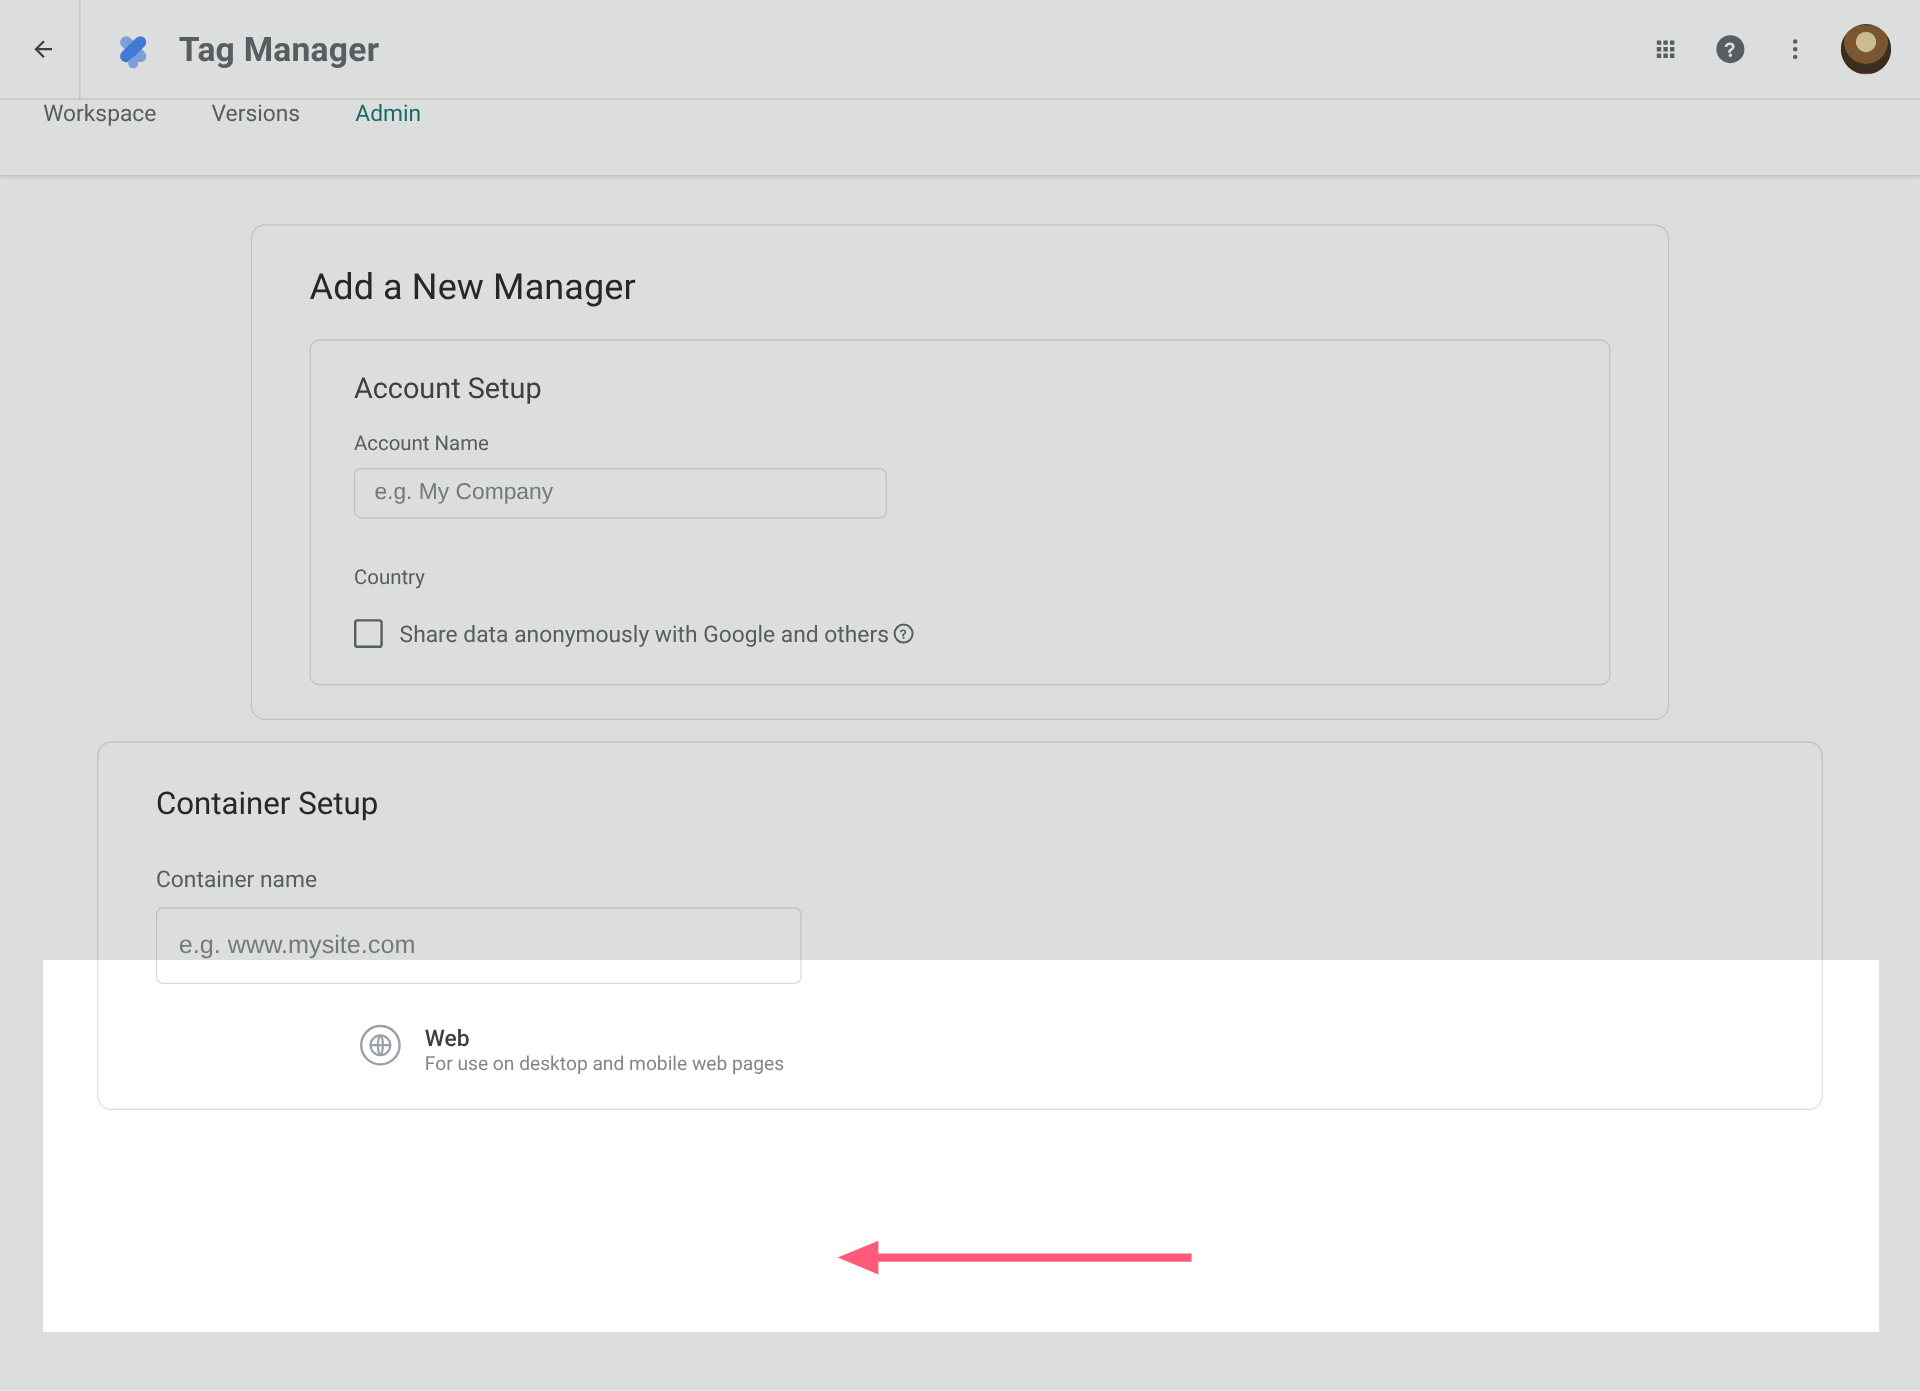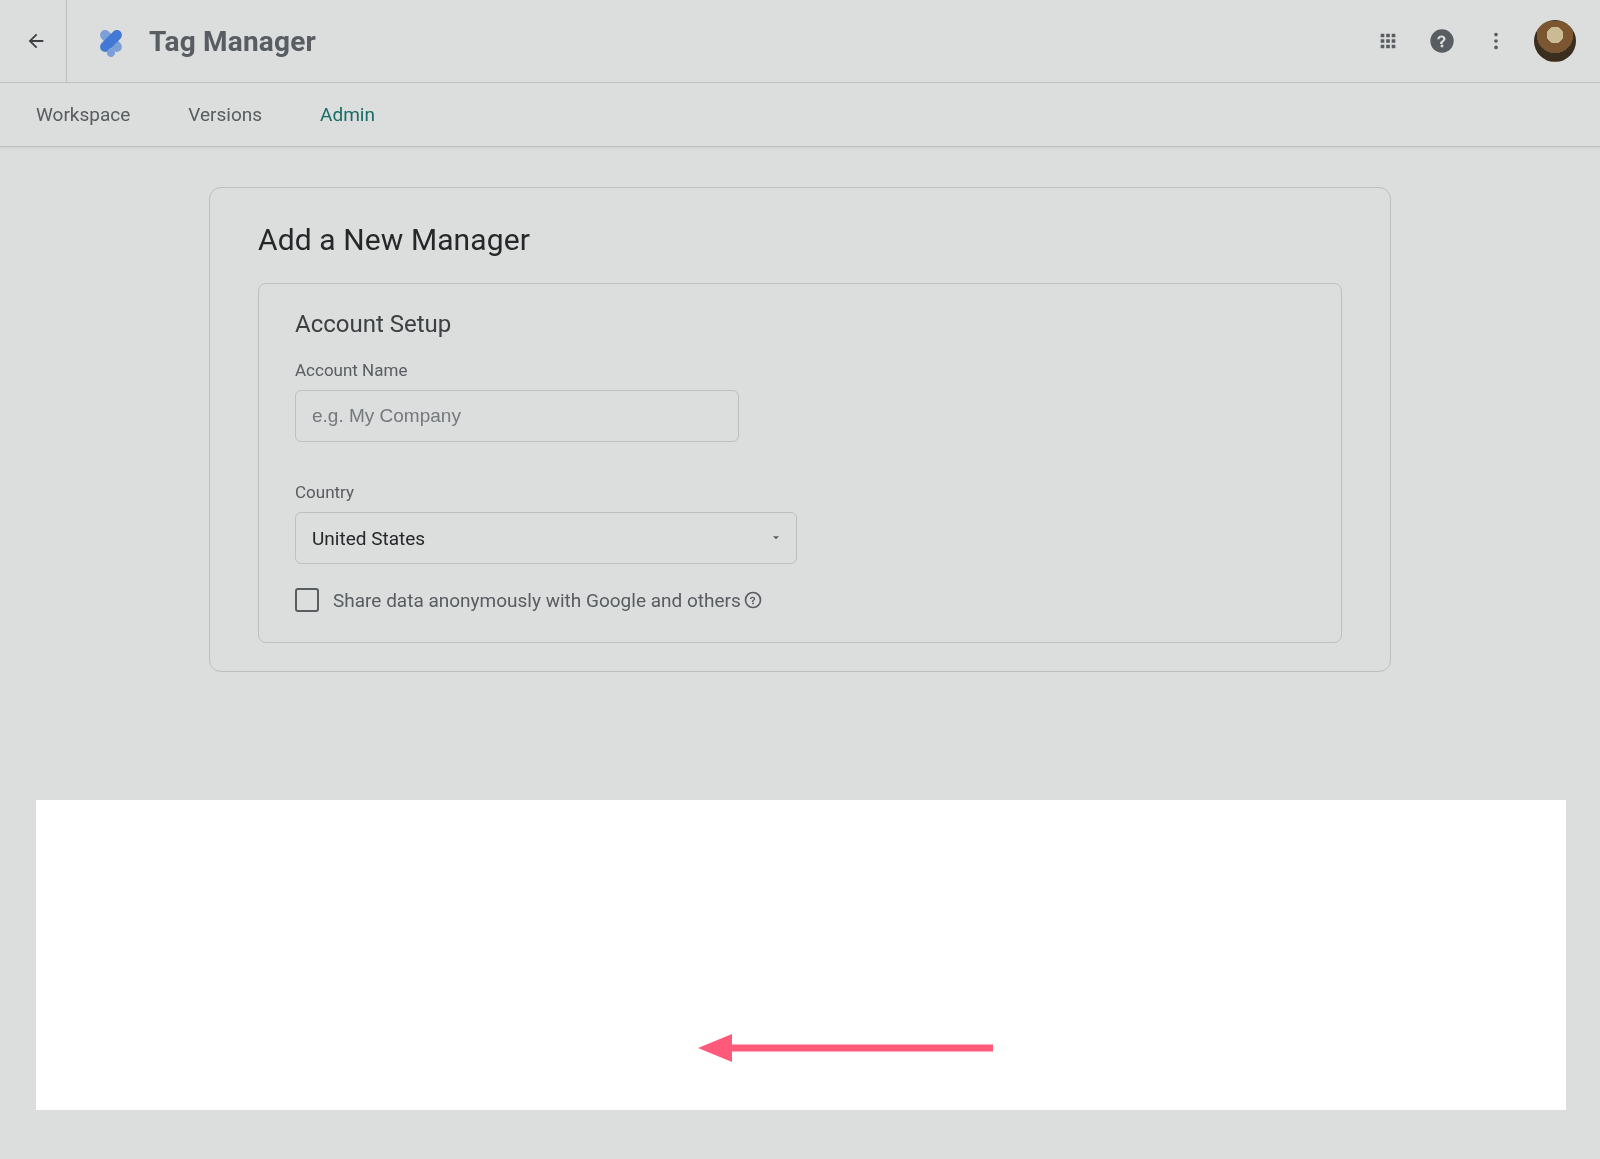--- a/index.html
+++ b/index.html
@@ -11,36 +11,36 @@
   .appbar { height:83px; display:flex; align-items:center; padding:0 24px; border-bottom:1px solid #dadce0; }
   .appbar .back { width:24px; height:24px; display:flex; align-items:center; justify-content:center; cursor:pointer; }
   .appbar .divider { width:1px; height:83px; background:#dadce0; margin:0 24px 0 18px; }
   .appbar .logo { width:40px; height:40px; margin-right:18px; display:flex; align-items:center; justify-content:center; }
   .appbar .title { font-size:28px; letter-spacing:0.2px; color:#5f6368; font-weight:700; }
   .appbar .spacer { flex:1; }
   .appbar .iconbtn { width:48px; height:48px; border-radius:50%; display:flex; align-items:center; justify-content:center; cursor:pointer; color:#5f6368; margin-left:6px; }
   .appbar .avatar { width:42px; height:42px; border-radius:50%; margin-left:14px; background: radial-gradient(circle at 50% 35%, #e9d6a8 0 25%, #8a5a2e 26% 55%, #3a2a18 56% 100%); border:1px solid rgba(0,0,0,0.08); cursor:pointer; }
 
   
-  .tabs { height:64px; display:flex; align-items:center; gap:58px; padding:0 36px; border-bottom:1px solid #dadce0; box-shadow: 0 2px 2px rgba(60,64,67,0.06); }
+  .tabs { height:64px; display:flex; align-items:flex-start; gap:46px; padding:0 36px; border-bottom:1px solid #dadce0; box-shadow: 0 2px 2px rgba(60,64,67,0.06); }
   .tab { font-size:19px; color:#5f6368; cursor:pointer; }
   .tab.active { color:#0f766e; }
 
   
   .page { padding: 40px 0 0 0; height: calc(1159px - 83px - 64px); position:relative; }
 
   .card { width:1182px; margin:0 auto; border:1px solid #dadce0; border-radius:12px; background:#fff; }
   .card-inner { padding: 34px 48px 28px 48px; }
   .page-title { font-size:30px; letter-spacing:0.1px; color:#202124; margin-bottom:26px; font-weight:400; }
 
   .panel { border:1px solid #dadce0; border-radius:8px; padding: 26px 36px 30px 36px; }
   .panel-title { font-size:24px; color:#3c4043; margin-bottom:22px; font-weight:400; }
 
   .field-label { font-size:17px; color:#5f6368; margin-bottom:10px;margin-top:18px; }
-  .text-input { width:444px; height:52px; border:1px solid #dadce0; border-radius:6px; padding:0 16px; font-size:19px; color:#202124; background:#fff; }
+  .text-input { width:444px; height:42px; border:1px solid #dadce0; border-radius:6px; padding:0 16px; font-size:19px; color:#202124; background:#fff; }
   .text-input::placeholder { color:#80868b; }
 
   .select-wrap { position:relative; width:502px; }
   .select { width:100%; height:52px; border:1px solid #dadce0; border-radius:6px; padding:0 44px 0 16px; font-size:19px; color:#202124; background:#fff; appearance:none; cursor:pointer; display:flex; align-items:center; }
   .select .caret { position:absolute; right:14px; top:50%; transform:translateY(-50%); color:#5f6368; }
 
   .gap-v { height:22px; }
 
   .checkbox-row { display:flex; align-items:center; gap:14px; margin-top:24px; }
   .cbox { width:24px; height:24px; border:2px solid #5f6368; border-radius:3px; background:#fff; cursor:pointer; }
@@ -129,47 +129,58 @@
 
         <div class="panel">
           <div class="panel-title">Account Setup</div>
 
           <div class="field-label">Account Name</div>
           <input class="text-input" type="text" placeholder="e.g. My Company" style="">
 
           <div class="gap-v"></div>
 
           <div class="field-label">Country</div>
-          <div class="select-wrap">
-            <div class="select">
-              <span>United States</span>
-              <span class="caret">
-                <svg width="14" height="14" viewBox="0 0 24 24">
-                    <path fill="#5f6368" d="M7 10l5 5 5-5z"></path>
-                  </svg>
-              </span>
-            </div>
-          </div>
 
           <div class="checkbox-row">
             <div class="cbox" role="checkbox" aria-checked="false"></div>
             <div class="cbox-label">
               <span>Share data anonymously with Google and others</span>
               <span class="help-ic">
                 <svg width="20" height="20" viewBox="0 0 24 24">
                     <circle cx="12" cy="12" r="9" fill="none" stroke="#5f6368" stroke-width="2"></circle>
                     <path fill="#5f6368" d="M12 17.2a1.1 1.1 0 1 1 0-2.2 1.1 1.1 0 0 1 0 2.2zm.95-4c-.47.27-.73.53-.73 1.06v.1h-1.68v-.24c0-1.06.48-1.72 1.3-2.19.65-.37 1.05-.68 1.05-1.33 0-.68-.55-1.12-1.35-1.12-.82 0-1.4.48-1.44 1.28H8.4c.05-1.71 1.33-2.78 3.15-2.78 1.77 0 3.05.99 3.05 2.5 0 1.06-.53 1.73-1.65 2.45z"></path>
                   </svg>
               </span>
             </div>
           </div>
         </div>
       </div>
     </div>
 
+    <div class="card2">
+      <div class="card2-inner">
+        <div class="panel-title2">Container Setup</div>
+        <div class="field-label" style="font-size:19px; margin-bottom:12px;">Container name</div>
+        <input class="text-input2" type="text" placeholder="e.g. www.mysite.com" style="">
+
+        
+        <div class="platform-row">
+          <div class="platform-ic">
+            <svg width="22" height="22" viewBox="0 0 24 24">
+                <circle cx="12" cy="12" r="9" fill="none" stroke="#9aa0a6" stroke-width="2"></circle>
+                <path d="M3 12h18M12 3c3 3 3 15 0 18M12 3c-3 3-3 15 0 18" fill="none" stroke="#9aa0a6" stroke-width="2"></path>
+              </svg>
+          </div>
+          <div class="platform-text">
+            <div class="pt">Web</div>
+            <div class="ps">For use on desktop and mobile web pages</div>
+          </div>
+        </div>
+      </div>
+    </div>
   </div>
 
   <div class="scrim">
     <div class="t"></div>
     <div class="b"></div>
     <div class="l"></div>
     <div class="r"></div>
   </div>
 
   <svg class="arrow" width="300" height="40" viewBox="0 0 300 40">

